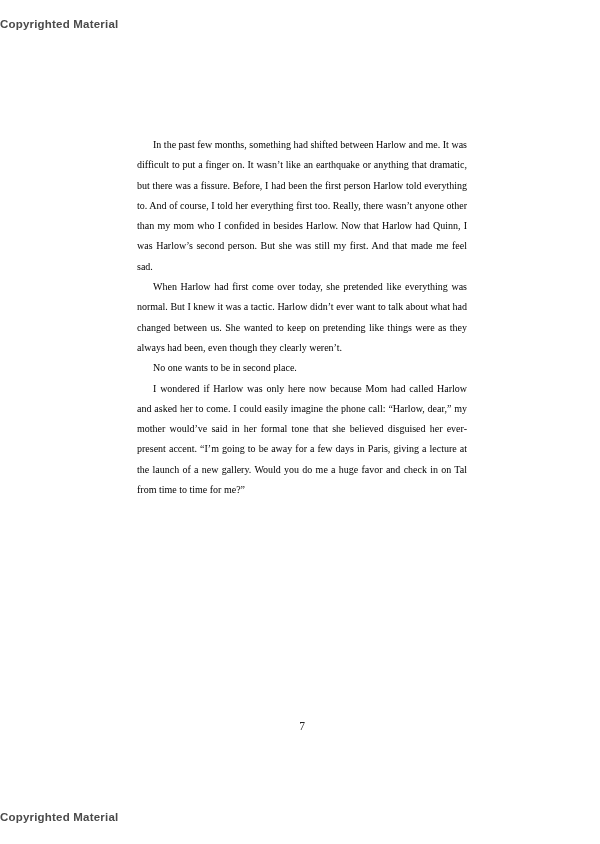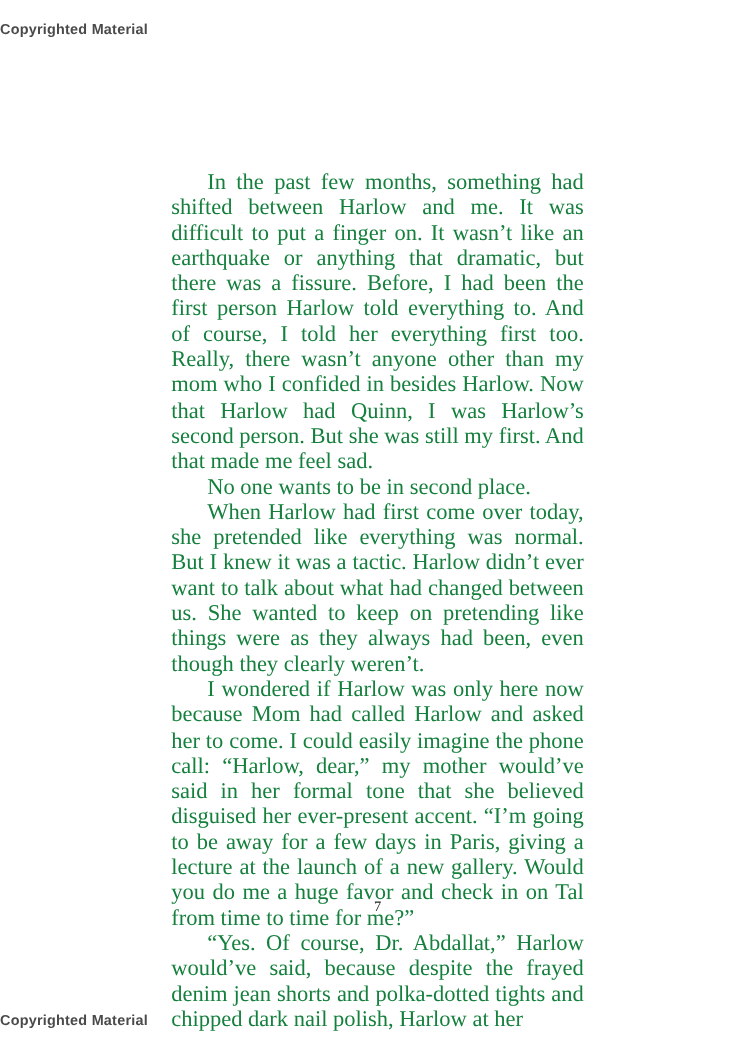--- a/index.html
+++ b/index.html
@@ -27,22 +27,22 @@
     color: #4a4a4a;
     letter-spacing: 0.2px;
   }
   .copyright.top { top: 18px; }
   .copyright.bottom { top: 811px; }
   .text-block {
     position: absolute;
     left: 137px;
     top: 135px;
     width: 330px;
-    color: #15803d;
-    font-size: 18px;
+    color: #000000;
+    font-size: 10px;
     line-height: 20.3px;
     text-align: justify;
   }
   .text-block p {
     text-indent: 1.6em;
     margin: 0;
   }
   .page-number {
     position: absolute;
     top: 720px;
@@ -55,23 +55,22 @@
 </style>
 </head>
 <body>
 
 <div class="page">
 
   <div class="copyright top">Copyrighted Material</div>
 
   <div class="text-block">
     <p>In the past few months, something had shifted between Harlow and me. It was difficult to put a finger on. It wasn’t like an earthquake or anything that dramatic, but there was a fissure. Before, I had been the first person Harlow told everything to. And of course, I told her everything first too. Really, there wasn’t anyone other than my mom who I confided in besides Harlow. Now that Harlow had Quinn, I was Harlow’s second person. But she was still my first. And that made me feel sad.</p>
+    <p>When Harlow had first come over today, she pretended like everything was normal. But I knew it was a tactic. Harlow didn’t ever want to talk about what had changed between us. She wanted to keep on pretending like things were as they always had been, even though they clearly weren’t.</p>
     <p>No one wants to be in second place.</p>
-    <p>When Harlow had first come over today, she pretended like everything was normal. But I knew it was a tactic. Harlow didn’t ever want to talk about what had changed between us. She wanted to keep on pretending like things were as they always had been, even though they clearly weren’t.</p>
     <p>I wondered if Harlow was only here now because Mom had called Harlow and asked her to come. I could easily imagine the phone call: “Harlow, dear,” my mother would’ve said in her formal tone that she believed disguised her ever-present accent. “I’m going to be away for a few days in Paris, giving a lecture at the launch of a new gallery. Would you do me a huge favor and check in on Tal from time to time for me?”</p>
-    <p>“Yes. Of course, Dr. Abdallat,” Harlow would’ve said, because despite the frayed denim jean shorts and polka-dotted tights and chipped dark nail polish, Harlow at her</p>
   </div>
 
   <div class="page-number">7</div>
 
   <div class="copyright bottom">Copyrighted Material</div>
 
 </div>
 
 </body></html>

